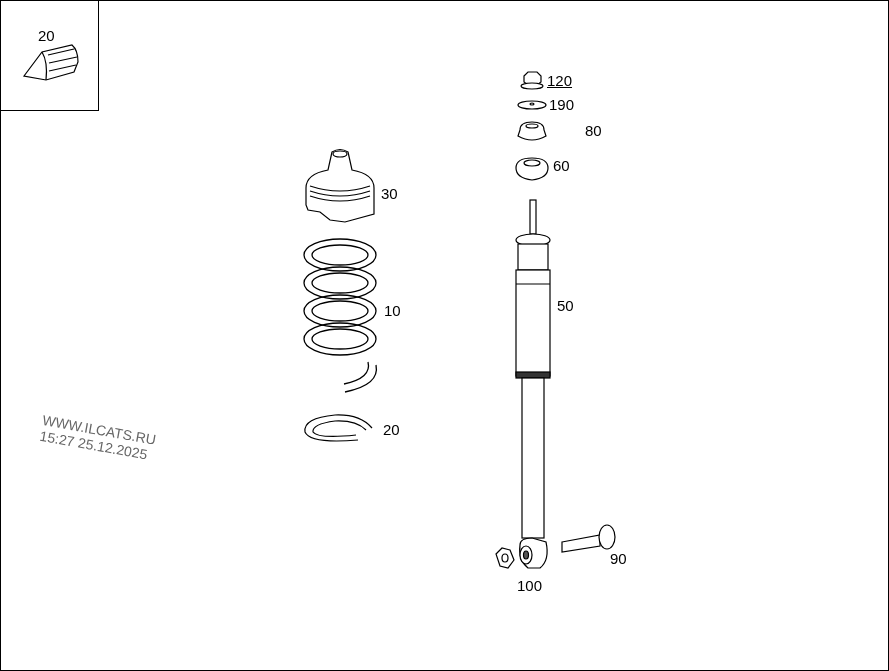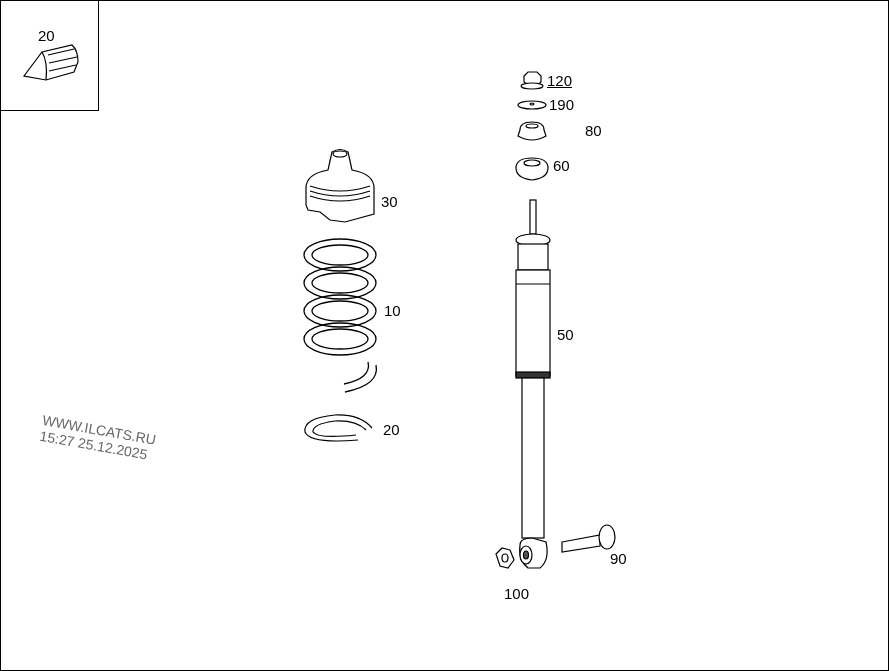--- a/index.html
+++ b/index.html
@@ -87,23 +87,23 @@
     <path d="M496,554 L502,548 L510,550 L514,560 L508,568 L500,566 Z" fill="#fff"></path>
     <ellipse cx="505" cy="558" rx="3" ry="4"></ellipse>
   </g>
 </svg>
 
 <span class="label" style="left:38px;top:28px;">20</span>
 <span class="label" style="left:547px;top:73px;text-decoration:underline;">120</span>
 <span class="label" style="left:549px;top:97px;">190</span>
 <span class="label" style="left:585px;top:123px;">80</span>
 <span class="label" style="left:553px;top:158px;">60</span>
-<span class="label" style="left:381px;top:194px;text-align:center;">30</span>
+<span class="label" style="left:381px;top:186px;text-align:center;">30</span>
 <span class="label" style="left:384px;top:303px;">10</span>
 <span class="label" style="left:383px;top:422px;">20</span>
-<span class="label" style="left:557px;top:327px;">50</span>
+<span class="label" style="left:557px;top:298px;">50</span>
 <span class="label" style="left:610px;top:551px;">90</span>
-<span class="label" style="left:504px;top:578px;margin-top:8px;">100</span>
+<span class="label" style="left:517px;top:578px;">100</span>
 
 <div class="wm">
   <div>WWW.ILCATS.RU</div>
   <div>15:27 25.12.2025</div>
 </div>
 
 </body></html>

